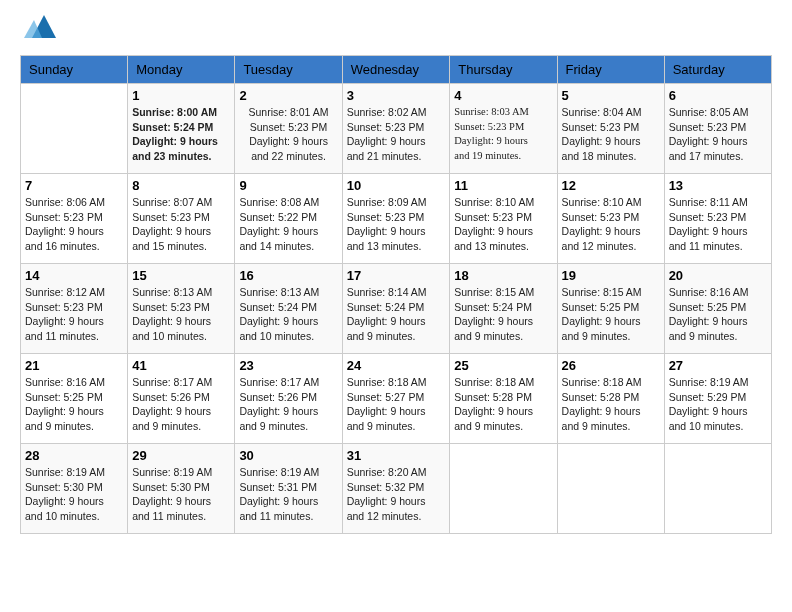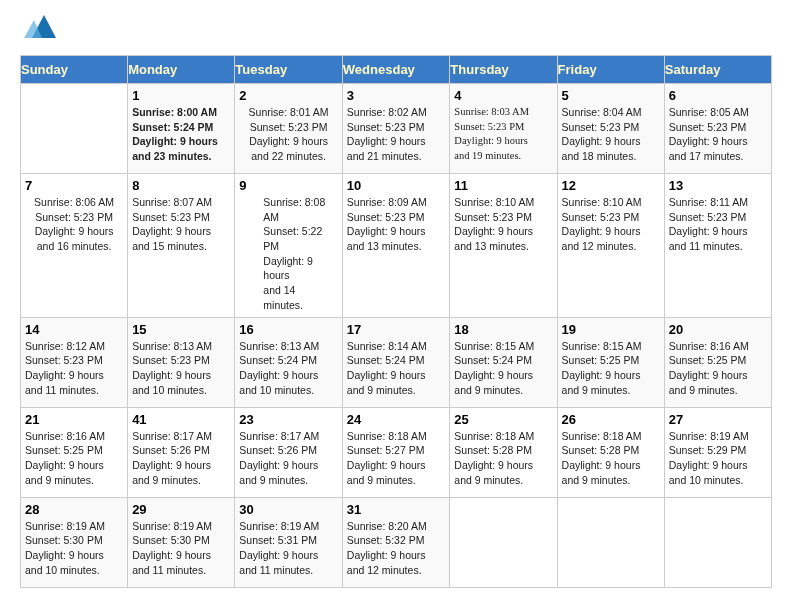--- a/index.html
+++ b/index.html
@@ -41,25 +41,25 @@
       font-size: 14px;
       color: #555;
     }
     table {
       width: 100%;
       border-collapse: collapse;
       font-size: 11px;
     }
     thead tr th {
       background-color: #3a7bc8;
-      color: #fef9c3;
-      padding: 6px 0;
+      color: #000000;
+      padding: 6px 8px;
       text-align: left;
       font-size: 13px;
-      font-weight: bold;
+      font-weight: normal;
       border: 1px solid #ccc;
     }
     tbody tr td {
       border: 1px solid #ccc;
       vertical-align: top;
       padding: 4px;
       width: 108px;
       min-height: 80px;
       height: 90px;
     }
@@ -162,35 +162,35 @@
           <span class="day-num">6</span>
           <div class="day-info" style="white-space: pre-line;">Sunrise: 8:05 AM
 Sunset: 5:23 PM
 Daylight: 9 hours
 and 17 minutes.</div>
         </td>
       </tr>
       <tr>
         <td>
           <span class="day-num">7</span>
-          <div class="day-info" style="white-space: pre-line; text-align: center;">Sunrise: 8:06 AM
+          <div class="day-info" style="white-space: pre-line;">Sunrise: 8:06 AM
 Sunset: 5:23 PM
 Daylight: 9 hours
 and 16 minutes.</div>
         </td>
         <td>
           <span class="day-num">8</span>
           <div class="day-info" style="white-space: pre-line;">Sunrise: 8:07 AM
 Sunset: 5:23 PM
 Daylight: 9 hours
 and 15 minutes.</div>
         </td>
         <td>
           <span class="day-num">9</span>
-          <div class="day-info" style="white-space: pre-line; margin-left: 24px;">Sunrise: 8:08 AM
+          <div class="day-info" style="white-space: pre-line;">Sunrise: 8:08 AM
 Sunset: 5:22 PM
 Daylight: 9 hours
 and 14 minutes.</div>
         </td>
         <td>
           <span class="day-num">10</span>
           <div class="day-info" style="white-space: pre-line;">Sunrise: 8:09 AM
 Sunset: 5:23 PM
 Daylight: 9 hours
 and 13 minutes.</div>

